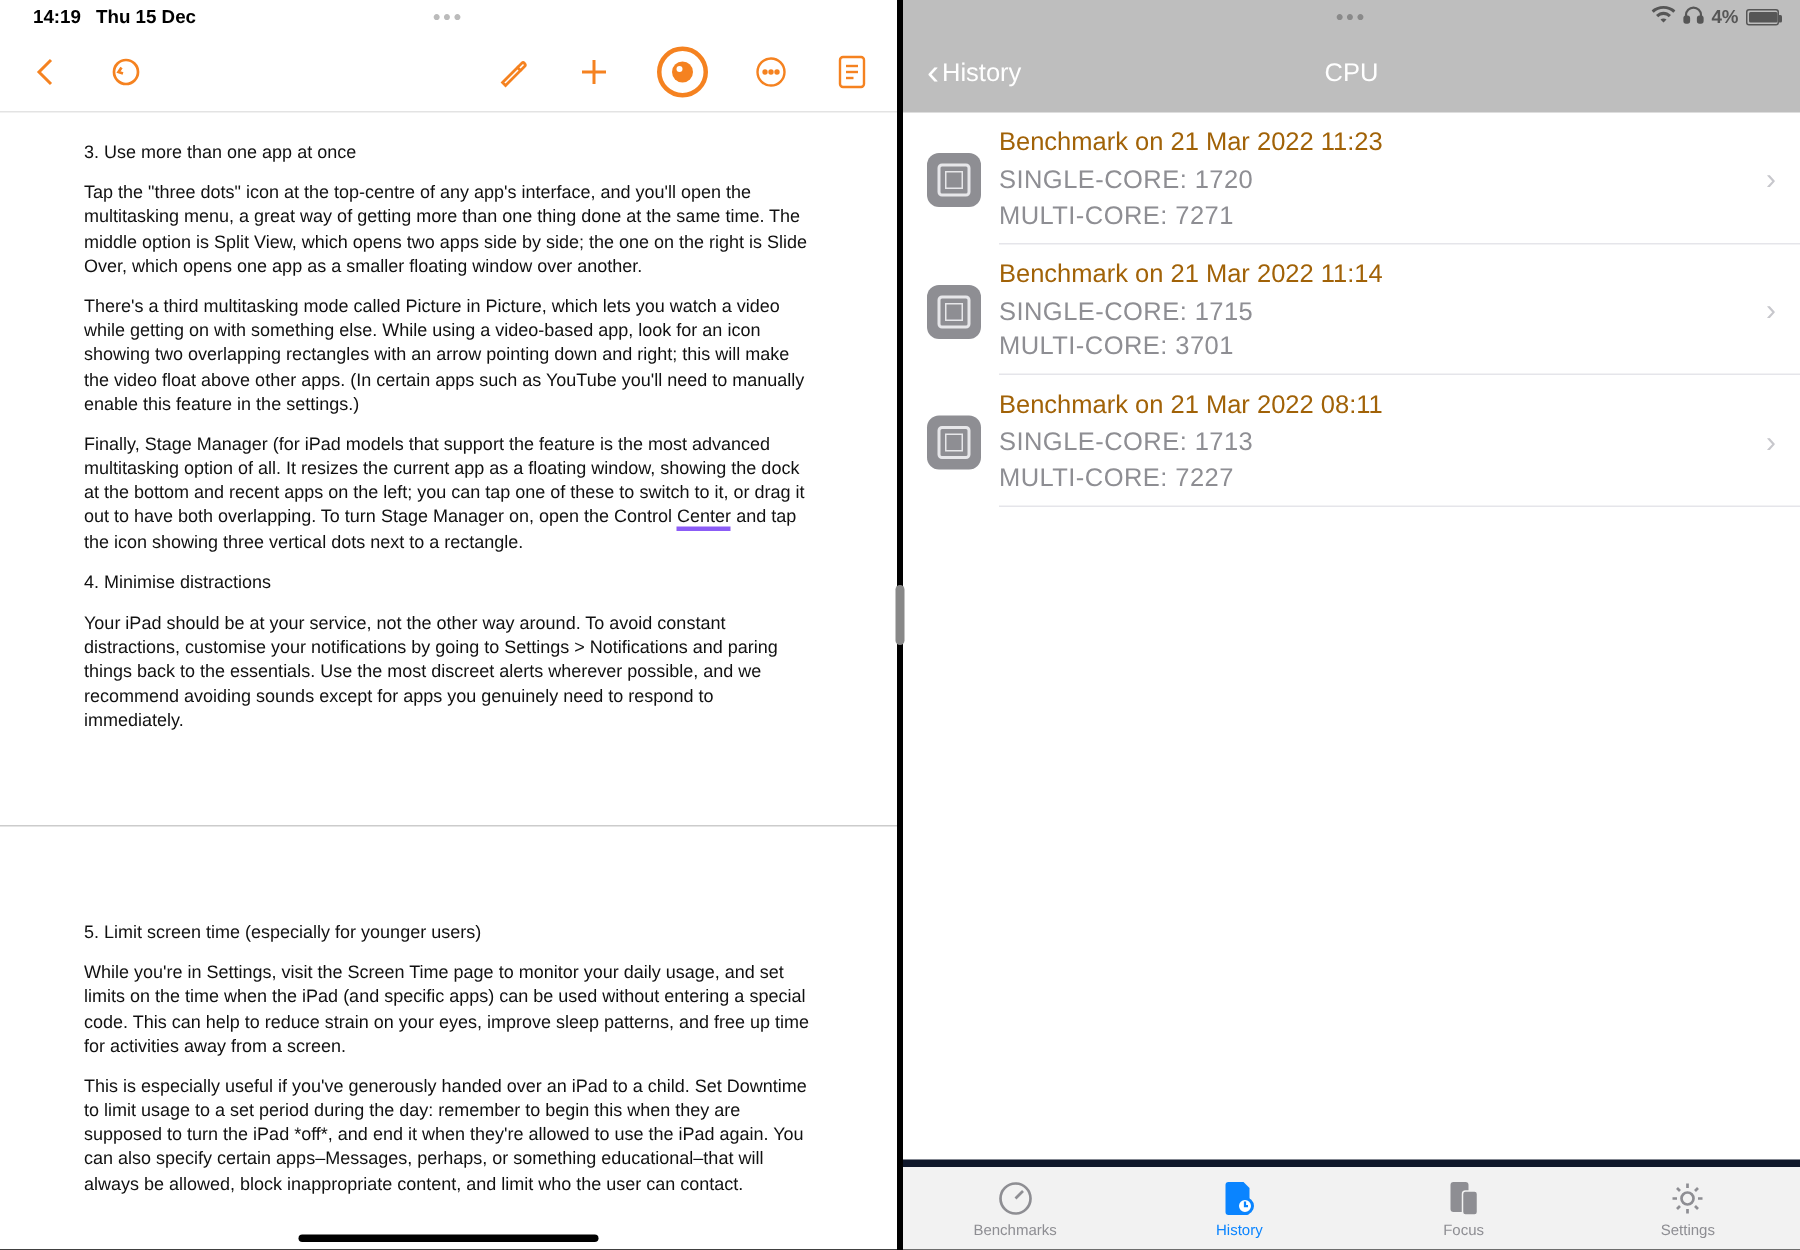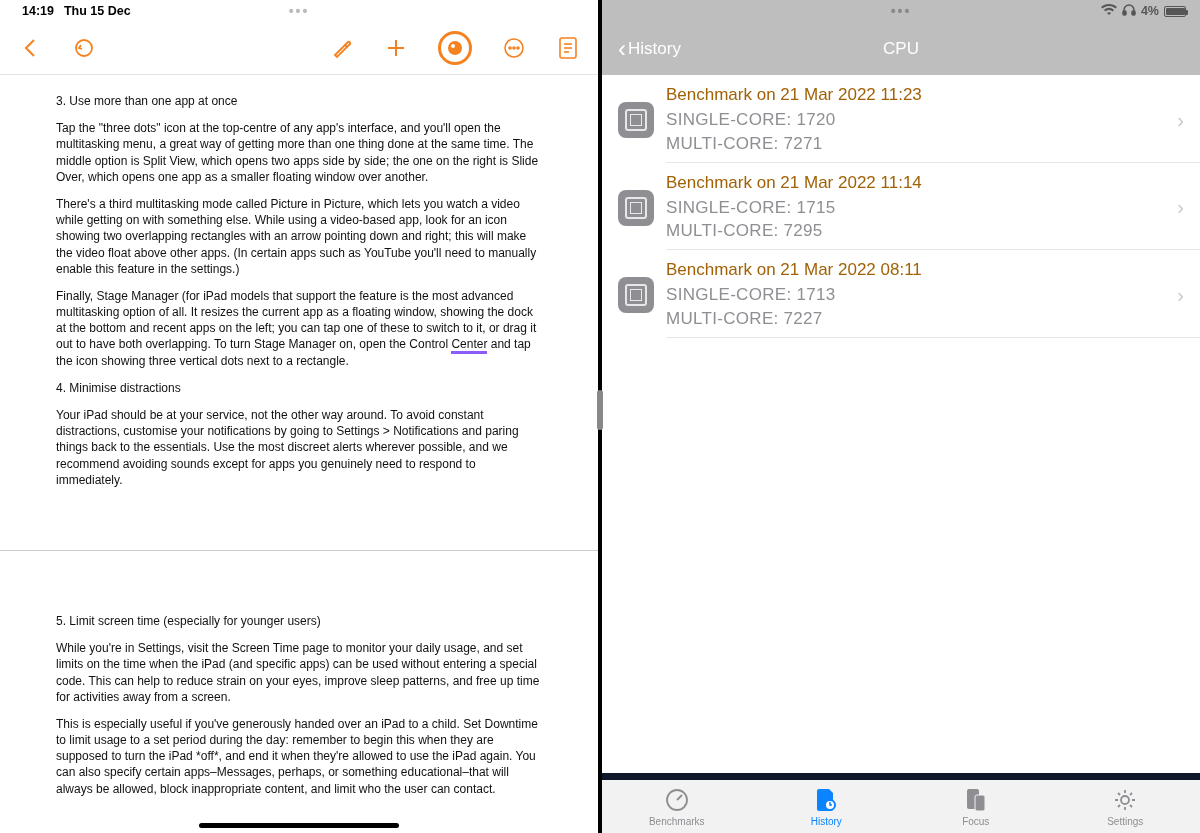--- a/index.html
+++ b/index.html
@@ -46,21 +46,21 @@
   .row-ico { width:36px; height:36px; border-radius:8px; background:#8e8e93; display:flex; align-items:center; justify-content:center; margin-right:12px; flex-shrink:0; }
   .chip{width:22px;height:22px;border:2px solid #e7e7ea;border-radius:3px;position:relative;}
   .chip::before{content:"";position:absolute;inset:3px;border:1px solid #e7e7ea;}
   .row-texts { flex:1; }
   .row-title { font-size: 17px; color:#a16207; margin-bottom:3px; }
   .row-sub { font-size: 17px; color:#8e8e93; letter-spacing:.3px; line-height:1.4; }
   .row-chev { color:#c7c7cc; font-size: 20px; }
   .row-sep { height:1px; background:#e5e5ea; margin-left:64px; }
 
   
-  .tabbar { height: 60px; background:#f2f2f2; border-top:7px solid #0f172a; display:flex; }
+  .tabbar { height: 60px; background:#f2f2f2; border-top:5px solid #0f172a; display:flex; }
   .tab { flex:1; display:flex; flex-direction:column; align-items:center; justify-content:center; gap:3px; font-size:10px; color:#8e8e93; }
   .tab.active { color:#0a84ff; }
   .tab-ico { width:26px; height:26px; display:flex; align-items:center; justify-content:center; }
 
   
   .home-ind { position:absolute; bottom:5px; left:50%; transform:translateX(-50%); width:200px; height:5px; background:#000; border-radius:3px; }
 </style>
 </head>
 <body>
 
@@ -182,21 +182,21 @@
         <div class="row-chev">›</div>
       </div>
       <div class="row-sep"></div>
       <div class="row">
         <div class="row-ico">
             <div class="chip"></div>
           </div>
         <div class="row-texts">
           <div class="row-title">Benchmark on 21 Mar 2022 11:14</div>
           <div class="row-sub">SINGLE-CORE: 1715</div>
-          <div class="row-sub">MULTI-CORE: 7295</div>
+          <div class="row-sub">MULTI-CORE: 3701</div>
         </div>
         <div class="row-chev">›</div>
       </div>
       <div class="row-sep"></div>
       <div class="row">
         <div class="row-ico">
             <div class="chip"></div>
           </div>
         <div class="row-texts">
           <div class="row-title">Benchmark on 21 Mar 2022 08:11</div>

